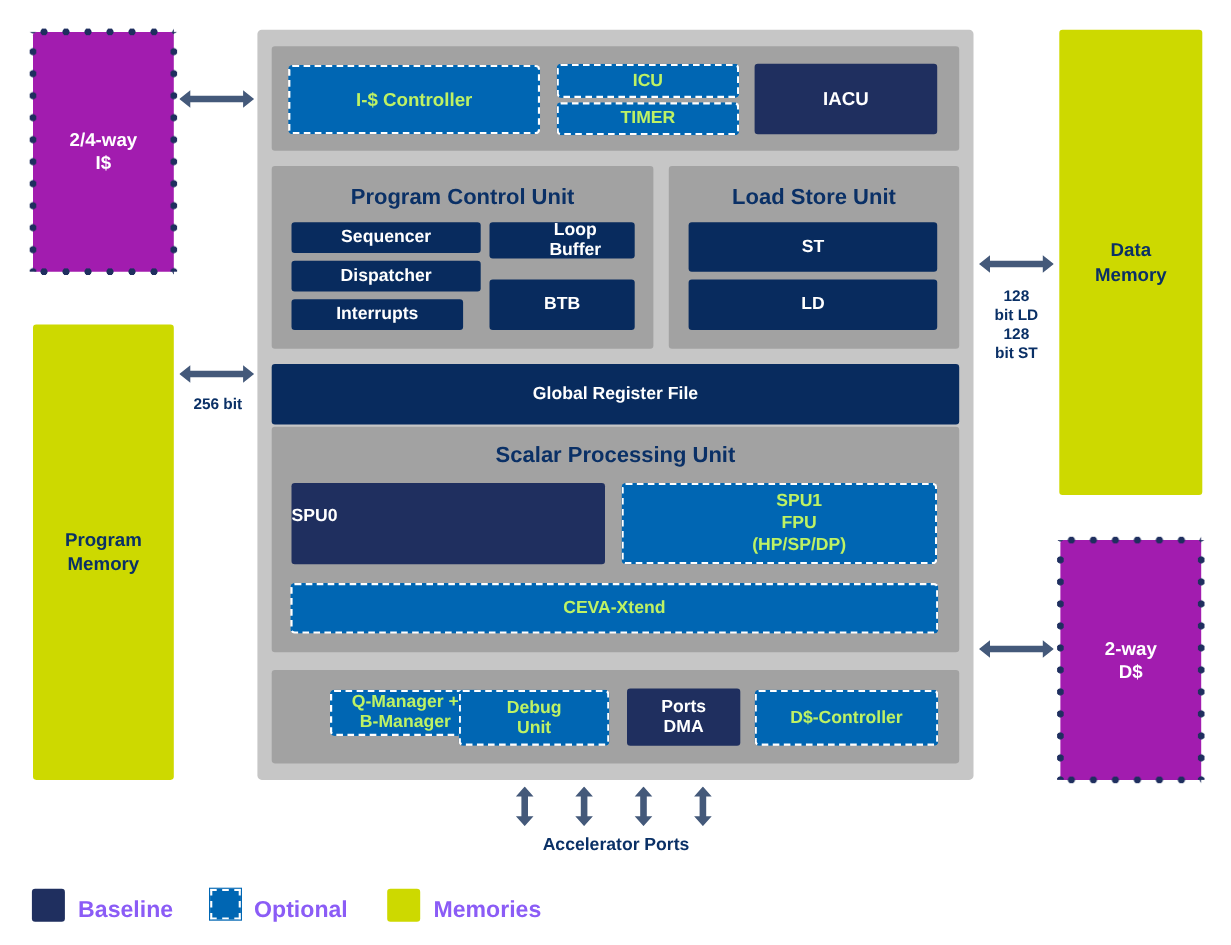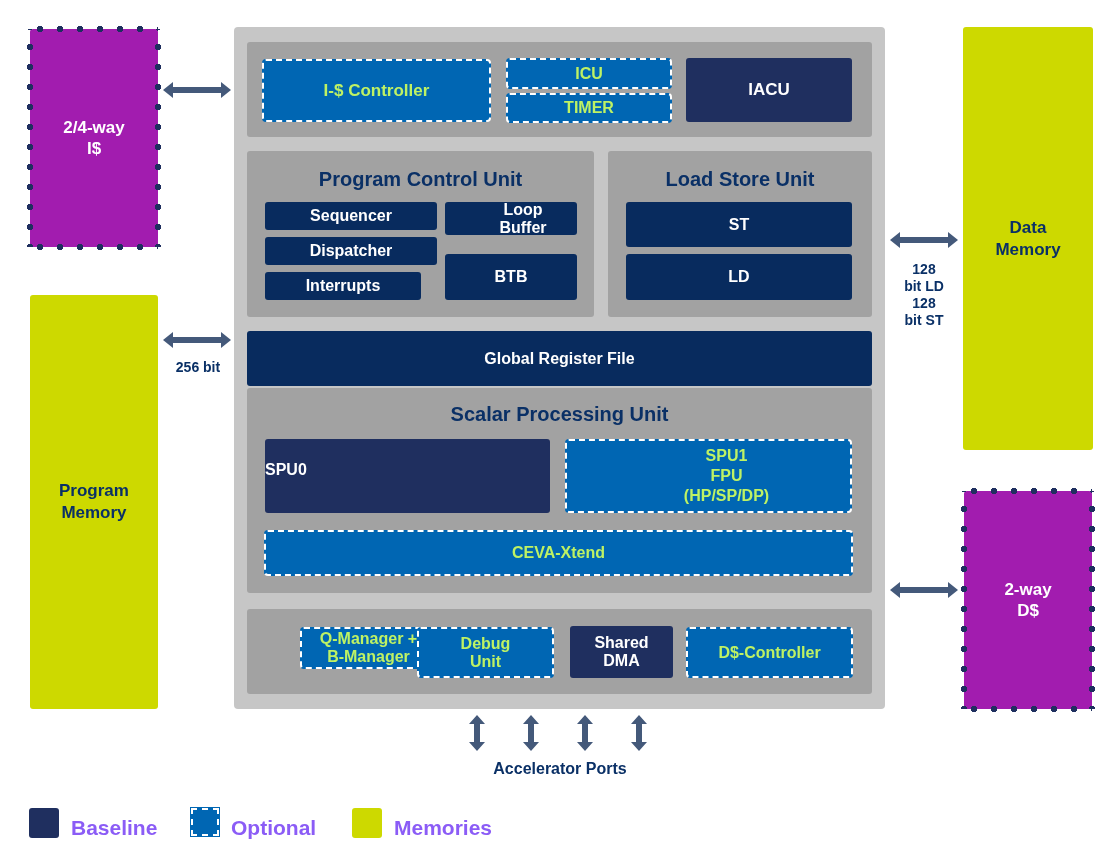--- a/index.html
+++ b/index.html
@@ -139,21 +139,21 @@
 <div class="abs panel" style="left:247px;top:609px;width:625px;height:85px;"></div>
 <div class="abs opt center lbl" style="left:264px;top:627px;width:137px;height:42px;white-space:pre-line;margin-left:36px;">
   <span>Q-Manager +
 B-Manager</span>
 </div>
 <div class="abs opt center lbl" style="left:417px;top:627px;width:137px;height:51px;white-space:pre-line;">
   <span>Debug
 Unit</span>
 </div>
 <div class="abs base center lbl" style="left:570px;top:626px;width:103px;height:52px;white-space:pre-line;">
-  <span>Shared
+  <span>Ports
 DMA</span>
 </div>
 <div class="abs opt center lbl" style="left:686px;top:627px;width:167px;height:51px;">
   <span>D$-Controller</span>
 </div>
 
 <svg class="arrow-v" style="left:467px;top:715px;" width="20" height="36">
   <polygon points="10,0 18,9 13,9 13,27 18,27 10,36 2,27 7,27 7,9 2,9" fill="#44597a"></polygon>
 </svg>
 <svg class="arrow-v" style="left:521px;top:715px;" width="20" height="36">

